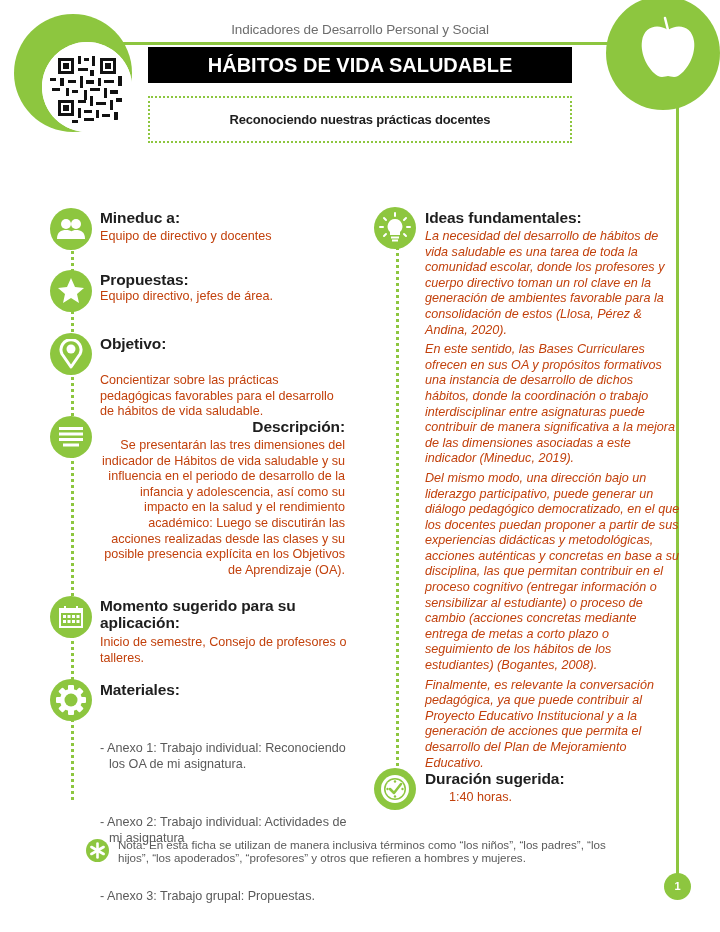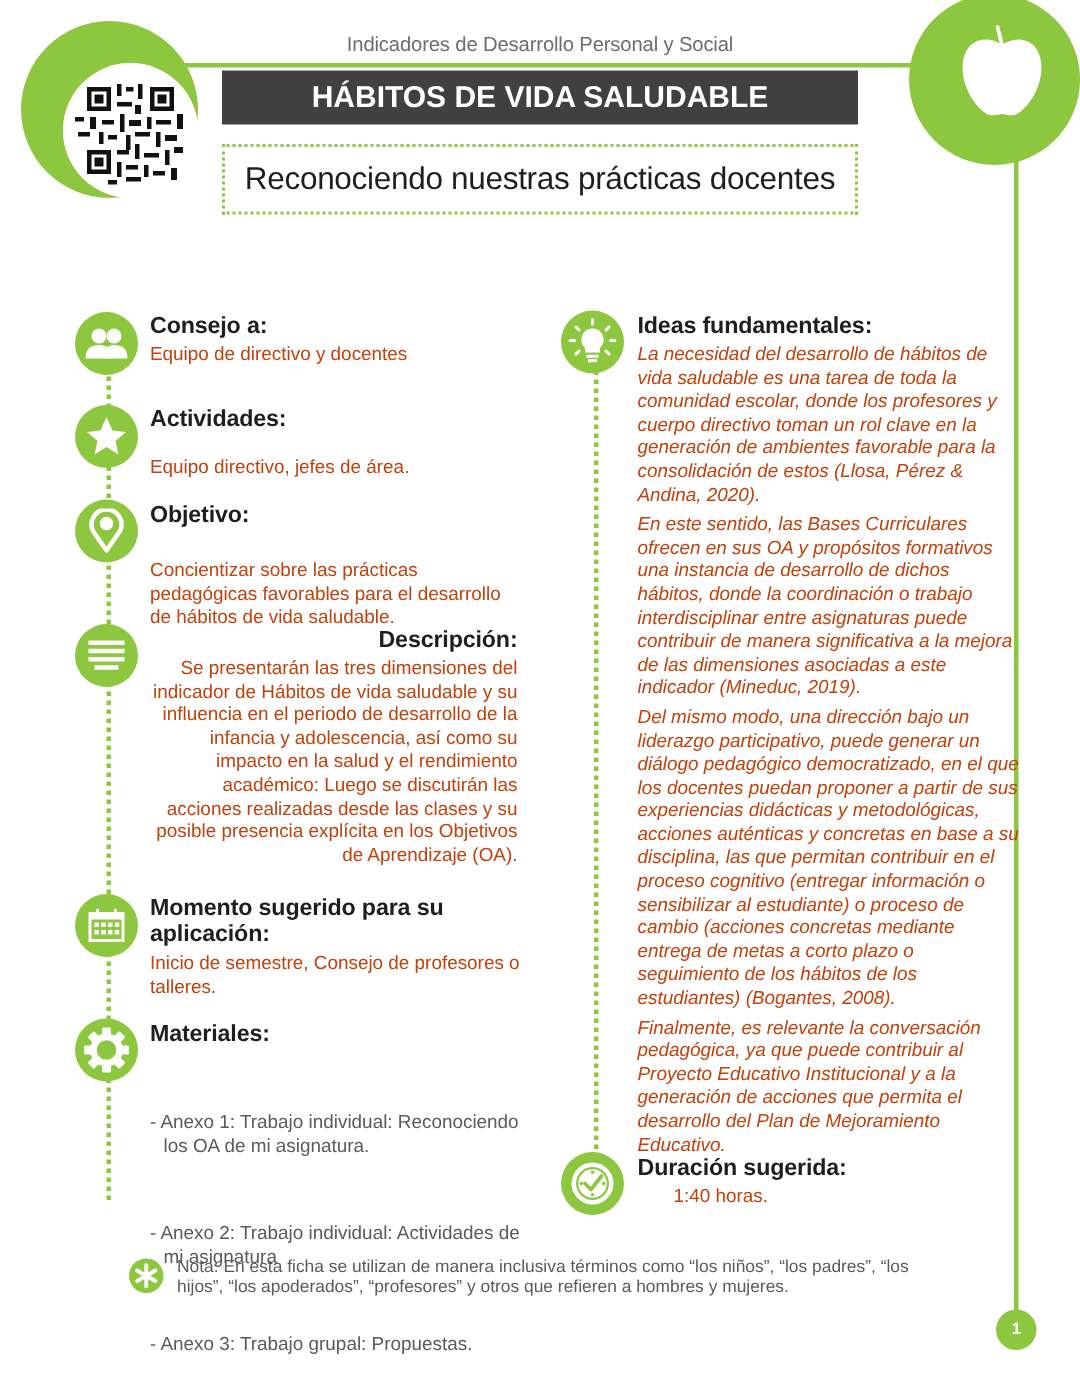--- a/index.html
+++ b/index.html
@@ -3,25 +3,25 @@
 <meta charset="utf-8">
 <style>
   * { box-sizing: border-box; margin: 0; padding: 0; }
   html, body { width: 720px; height: 932px; background: #ffffff; overflow: hidden; }
   body { position: relative; font-family: "Liberation Sans", sans-serif; color: #555; }
 
   
   .top-line { position: absolute; left: 100px; top: 42px; width: 520px; height: 3px; background: #8dc63f; }
   .series-title { position: absolute; left: 148px; top: 22px; width: 424px; text-align: center;
     font-size: 13.5px; color: #6d6d6d; letter-spacing: -0.1px; }
-  .title-bar { position: absolute; left: 148px; top: 47px; width: 424px; height: 36px; background: #404040;
+  .title-bar { position: absolute; left: 148px; top: 47px; width: 424px; height: 36px; background: #000000;
     color: #fff; font-weight: bold; font-size: 20px; text-align: center; line-height: 36px; }
   .subtitle-box { position: absolute; left: 148px; top: 96px; width: 424px; height: 47px;
     border: 2px dotted #8dc63f; text-align: center; line-height: 43px;
-    font-weight: normal; font-size: 21px; color: #1e1e1e; letter-spacing: -0.2px; }
+    font-weight: bold; font-size: 13px; color: #1e1e1e; letter-spacing: -0.2px; }
 
   .qr-ring { position: absolute; left: 14px; top: 14px; width: 118px; height: 118px; border-radius: 50%;
     background: #8dc63f; }
   .qr-inner { position: absolute; left: 28px; top: 28px; width: 90px; height: 90px; border-radius: 50%;
     background: #fff; overflow: hidden; }
   .qr-inner svg { display: block; }
 
   .apple-ring { position: absolute; left: 606px; top: -4px; width: 114px; height: 114px; border-radius: 50%;
     background: #8dc63f; }
   .right-rail { position: absolute; left: 676px; top: 100px; width: 3px; height: 780px; background: #8dc63f; }
@@ -118,32 +118,32 @@
 
 <div class="icon-circle" style="left:50px; top:208px;">
   <svg width="30" height="24" viewBox="0 0 30 24" fill="#fff">
     <circle cx="10" cy="7" r="5"></circle>
       <path d="M1 22 C1 15 5 13 10 13 C15 13 19 15 19 22 Z"></path>
     <circle cx="20" cy="7" r="5"></circle>
       <path d="M13 22 C13 15 16 13 20 13 C25 13 29 15 29 22 Z"></path>
   </svg>
 </div>
 <div class="section" style="left:100px; top:209px; width:260px;">
-  <h3>Consejo a:</h3>
+  <h3>Mineduc a:</h3>
   <p style="margin-top:3px;">Equipo de directivo y docentes</p>
 </div>
 
 <div class="icon-circle" style="left:50px; top:270px;">
   <svg width="30" height="30" viewBox="0 0 30 30" fill="#fff">
     <polygon points="15,2 19,11 28,12 21,18 23,27 15,22 7,27 9,18 2,12 11,11"></polygon>
   </svg>
 </div>
 <div class="section" style="left:100px; top:271px; width:260px;">
-  <h3>Actividades:</h3>
-  <p style="margin-top:16px;">Equipo directivo, jefes de área.</p>
+  <h3>Propuestas:</h3>
+  <p style="margin-top:1px;">Equipo directivo, jefes de área.</p>
 </div>
 
 <div class="icon-circle" style="left:50px; top:333px;">
   <svg width="24" height="30" viewBox="0 0 24 30">
     <path d="M12 28 L3 15 A10 10 0 1 1 21 15 Z" fill="none" stroke="#fff" stroke-width="3" stroke-linejoin="round"></path>
     <circle cx="12" cy="10" r="4.5" fill="#fff"></circle>
   </svg>
 </div>
 <div class="section" style="left:100px; top:335px; width:250px;">
   <h3>Objetivo:</h3>

